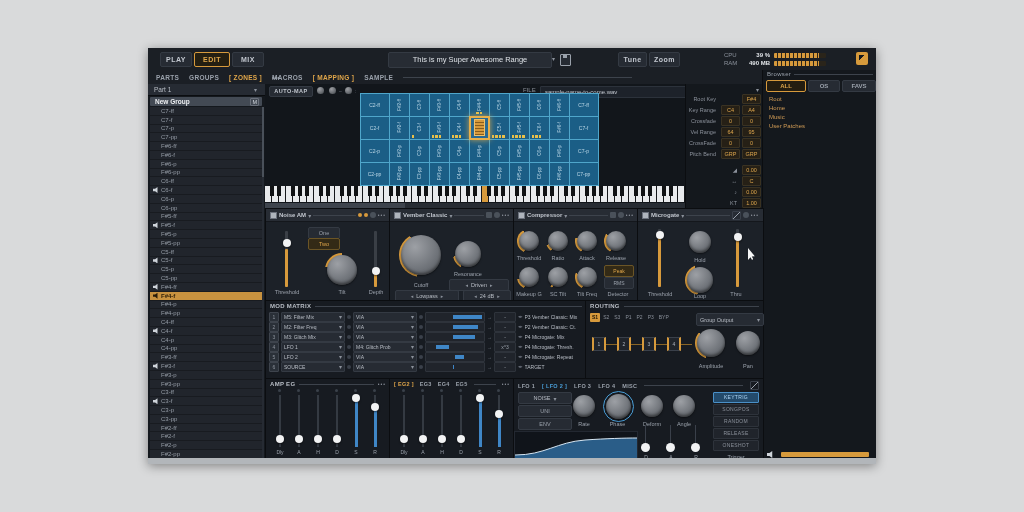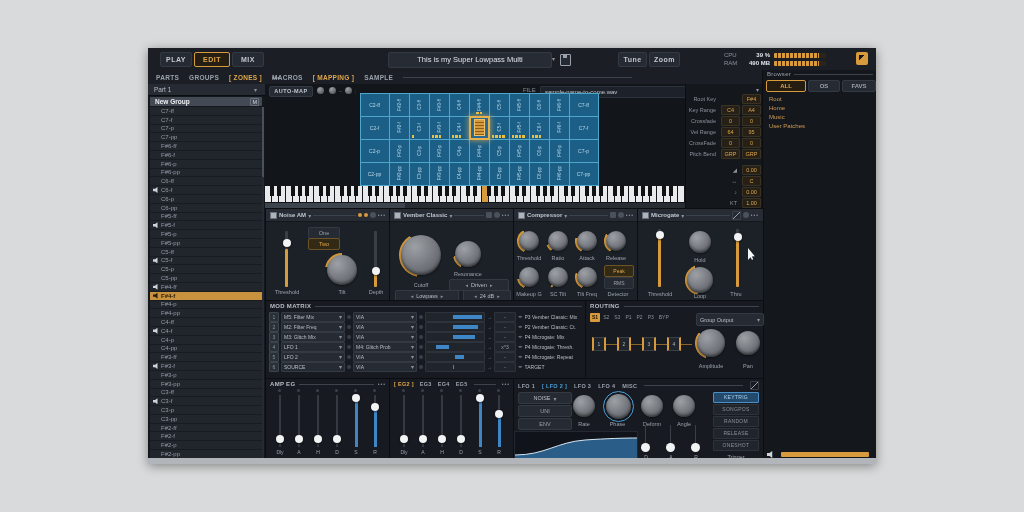--- a/index.html
+++ b/index.html
@@ -160,21 +160,21 @@
 </head>
 <body>
 
 <div id="page">
 <div id="app">
 
   <div id="topbar">
     <div class="tbtn" style="left:12px;top:4px;width:30px">PLAY</div>
     <div class="tbtn active" style="left:46px;top:4px;width:34px">EDIT</div>
     <div class="tbtn" style="left:84px;top:4px;width:30px">MIX</div>
-    <div id="title-field">This is my Super Lowpass Multi</div>
+    <div id="title-field">This is my Super Awesome Range</div>
     <span class="caret abs" style="left:404px;top:7px">▾</span>
     <div id="save-ic"></div>
     <div class="tbtn" style="left:470px;top:4px;width:27px">Tune</div>
     <div class="tbtn" style="left:501px;top:4px;width:29px">Zoom</div>
     <span class="mlabel" style="left:576px;top:4px">CPU</span>
     <span class="mval" style="left:592px;top:4px">39 %</span>
     <div class="meter" style="left:626px;top:5px">
           <i style="width:86%"></i>
         </div>
     <span class="mlabel" style="left:576px;top:12px">RAM</span>

